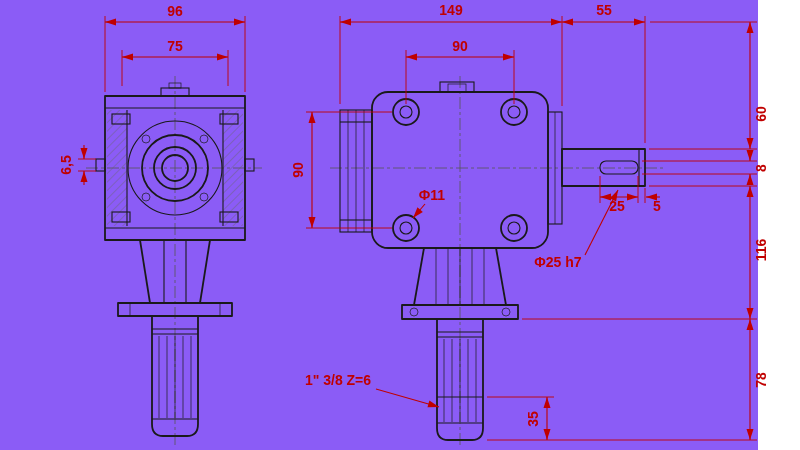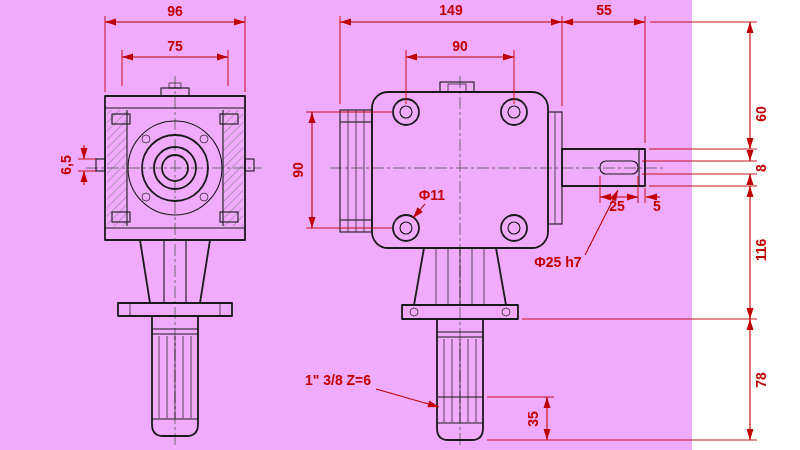--- a/index.html
+++ b/index.html
@@ -1,16 +1,16 @@
 <!DOCTYPE html>
 <html><head>
 <meta charset="utf-8">
 <style>
   html,body{margin:0;padding:0;background:#ffffff;width:800px;height:450px;overflow:hidden;}
-  .stage{width:692px;height:450px;position:relative;background:#f0abfc;font-family:"Liberation Sans",sans-serif;}
+  .stage{width:758px;height:450px;position:relative;background:#8b5cf6;font-family:"Liberation Sans",sans-serif;}
   svg{display:block;}
   .ol  {fill:none;stroke:#1a1a1a;stroke-width:1.8;stroke-linejoin:round;}
   .ol2 {fill:none;stroke:#1a1a1a;stroke-width:1.1;}
   .thin{fill:none;stroke:#1a1a1a;stroke-width:0.7;}
   .cl  {fill:none;stroke:#555;stroke-width:0.8;stroke-dasharray:12 3 3 3;}
   .dim {fill:none;stroke:#c00000;stroke-width:1.1;}
   .ext {fill:none;stroke:#c00000;stroke-width:0.9;}
   .dimtext{fill:#c00000;font-family:"Liberation Sans",sans-serif;font-size:14px;font-weight:bold;text-anchor:middle;}
 </style>
 </head>

